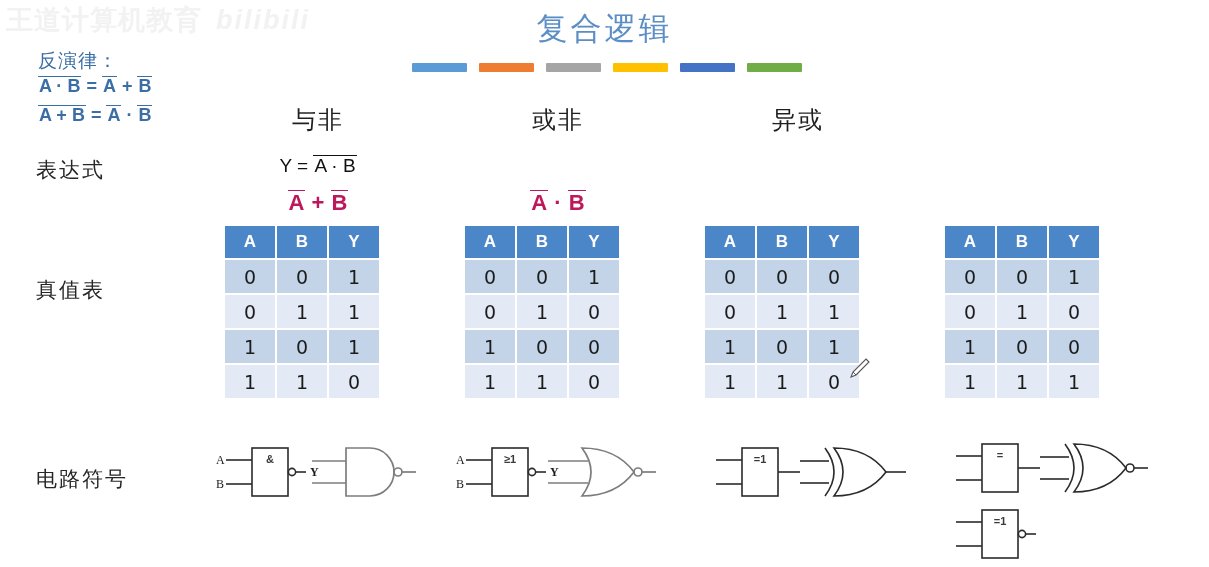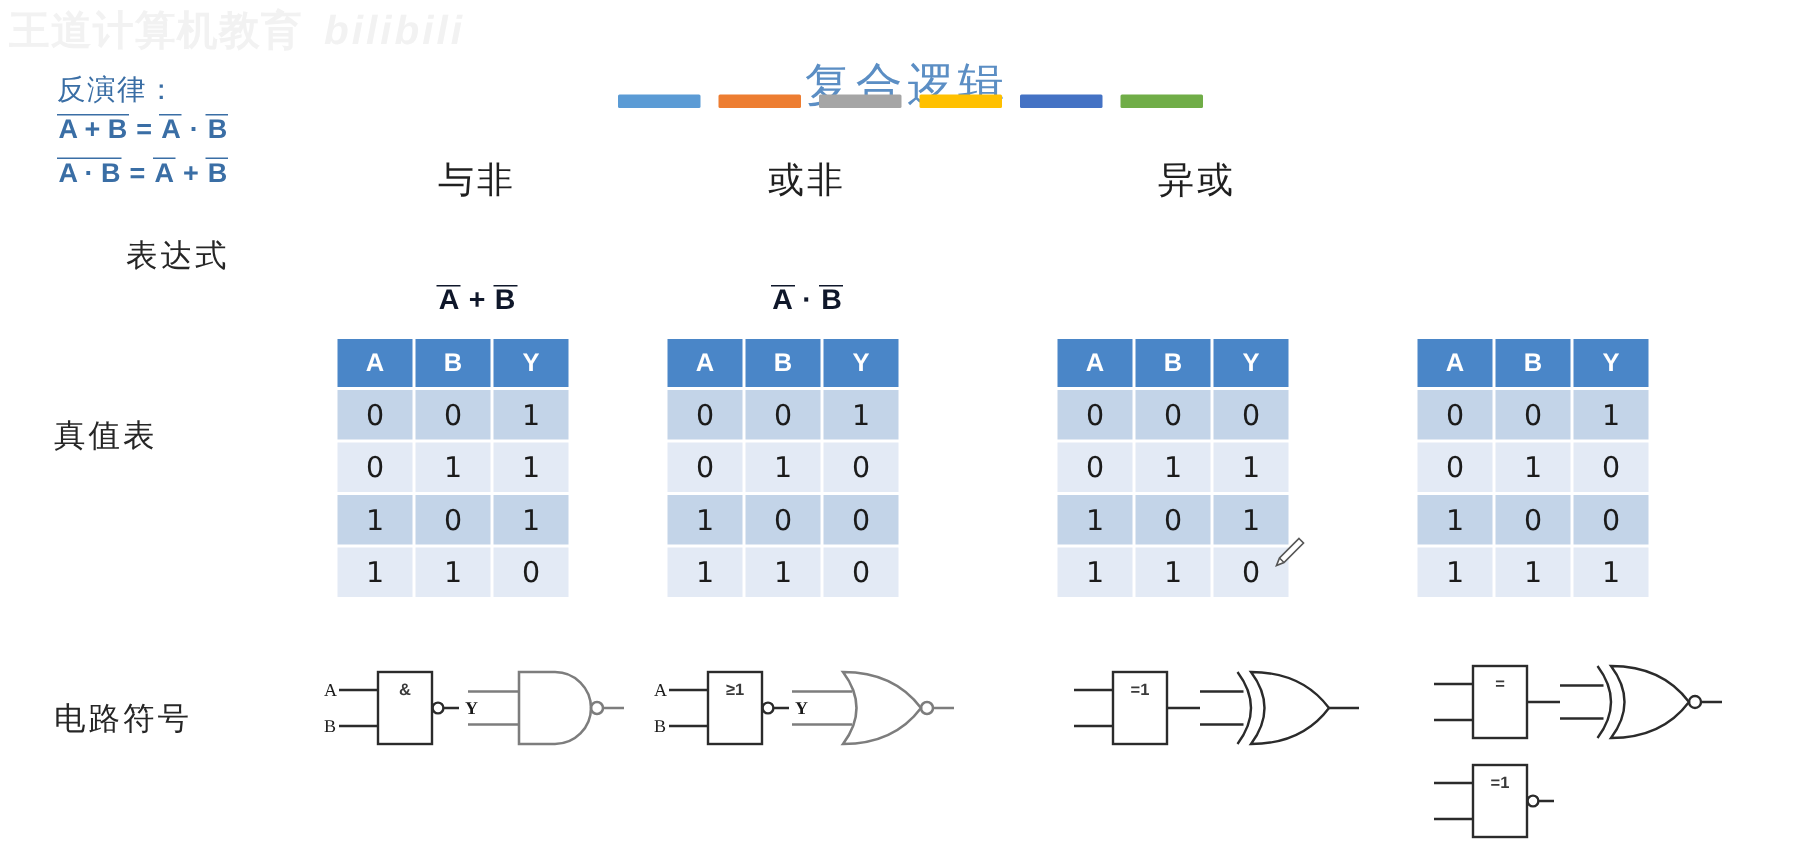--- a/index.html
+++ b/index.html
@@ -19,21 +19,21 @@
     color:#f2f2f2;letter-spacing:1px;
     white-space:nowrap;user-select:none;
   }
   .watermark .bili{margin-left:14px;font-style:italic;letter-spacing:2px;}
 
   
   .title{
     position:absolute;left:0;top:8px;width:1209px;
     text-align:center;
     font-family:"DejaVu Serif","Liberation Serif",serif;
-    font-size:31px;color:#5b8ec4;letter-spacing:3px;margin-top:28px;
+    font-size:31px;color:#5b8ec4;letter-spacing:3px;
   }
   .barstrip{position:absolute;left:412px;top:63px;width:390px;height:10px;display:flex;gap:12px;}
   .barstrip i{flex:1 1 0;height:9px;border-radius:1px;display:block;}
 
   
   .demorgan{position:absolute;left:38px;top:50px;color:#3a6ea5;}
   .demorgan .dm-title{
     font-family:Liberation Serif, serif;
     font-size:19px;line-height:22px;letter-spacing:1px;font-weight:500;
   }
@@ -42,38 +42,38 @@
     font-family:"Liberation Sans","DejaVu Sans",sans-serif;
   }
   .ovb{border-top:1.6px solid currentColor;padding:0 1px;display:inline-block;line-height:1.05;}
 
   
   .rowlabel{
     position:absolute;left:36px;
     font-family:"DejaVu Serif","Liberation Serif",serif;
     font-size:21px;color:#262626;letter-spacing:2px;white-space:nowrap;
   }
-  #lbl-expr{top:156px;margin-left:48px;}
+  #lbl-expr{top:156px;}
   #lbl-truth{top:276px;}
   #lbl-sym{top:465px;}
 
   
   .col{position:absolute;top:0;width:240px;height:567px;}
   .col-head{
     position:absolute;top:104px;left:0;width:240px;text-align:center;
     font-family:"DejaVu Serif","Liberation Serif",serif;
     font-size:24px;color:#1f1f1f;letter-spacing:2px;
   }
   .col-expr{
     position:absolute;top:155px;left:0;width:240px;text-align:center;
     font-size:19px;color:#111;white-space:nowrap;font-weight:500;
   }
   .col-expr2{
     position:absolute;top:190px;left:0;width:240px;text-align:center;
-    font-size:19px;color:#0f172a;white-space:nowrap;font-weight:bold;
+    font-size:22px;color:#be185d;white-space:nowrap;font-weight:bold;
   }
 
   
   .ttable{
     position:absolute;top:224px;left:25px;
     border-collapse:separate;border-spacing:2px;
   }
   .ttable th{
     background:#4a86c8;color:#ffffff;
     width:50px;height:32px;
@@ -110,42 +110,43 @@
       <i style="background: rgb(237, 125, 49);"></i>
       <i style="background: rgb(165, 165, 165);"></i>
       <i style="background: rgb(255, 192, 0);"></i>
       <i style="background: rgb(68, 114, 196);"></i>
       <i style="background: rgb(112, 173, 71);"></i>
     </div>
 
   <div class="demorgan">
     <div class="dm-title">反演律：</div>
     <div class="dm-eq">
+      <span class="ovb"><span>A</span> <span>·</span> <span>B</span></span>
+      <span>=</span>
+      <span class="ovb">A</span>
+      <span>+</span>
+      <span class="ovb">B</span>
+    </div>
+    <div class="dm-eq">
       <span class="ovb"><span>A</span> <span>+</span> <span>B</span></span>
       <span>=</span>
       <span class="ovb">A</span>
       <span>·</span>
       <span class="ovb">B</span>
     </div>
-    <div class="dm-eq">
-      <span class="ovb"><span>A</span> <span>·</span> <span>B</span></span>
-      <span>=</span>
-      <span class="ovb">A</span>
-      <span>+</span>
-      <span class="ovb">B</span>
-    </div>
   </div>
 
   <div class="rowlabel" id="lbl-expr">表达式</div>
   <div class="rowlabel" id="lbl-truth">真值表</div>
   <div class="rowlabel" id="lbl-sym">电路符号</div>
 
   <div id="cols">
       <div class="col" style="left: 198px;">
         <div class="col-head">与非</div>
+        <div class="col-expr"><span>Y =</span> <span class="ovb"><span>A</span> <span>·</span> <span>B</span></span></div>
         <div class="col-expr2"><span class="ovb">A</span> <span>+</span> <span class="ovb">B</span></div>
         <table class="ttable">
           <tbody>
             <tr>
               <th>A</th>
               <th>B</th>
               <th>Y</th>
             </tr>
             <tr class="odd">
               <td>0</td>
@@ -181,21 +182,21 @@
             <text x="18" y="48" font-size="12" fill="#1a1a1a" font-family="Liberation Serif, serif">B</text>
             <text x="112" y="36" font-size="12" font-weight="bold" fill="#1a1a1a" font-family="Liberation Serif, serif">Y</text>
             <path d="M148 8 L172 8 A24 24 0 0 1 172 56 L148 56 Z" stroke="#7d7d7d" fill="none" stroke-width="1.7"></path>
             <line x1="114" y1="21" x2="148" y2="21" stroke="#7d7d7d" fill="none" stroke-width="1.7"></line>
             <line x1="114" y1="43" x2="148" y2="43" stroke="#7d7d7d" fill="none" stroke-width="1.7"></line>
             <circle cx="200" cy="32" r="4" stroke="#7d7d7d" fill="none" stroke-width="1.7"></circle>
             <line x1="204" y1="32" x2="218" y2="32" stroke="#7d7d7d" fill="none" stroke-width="1.7"></line>
           </svg>
         </div>
       </div>
-      <div class="col" style="left: 418px;">
+      <div class="col" style="left: 438px;">
         <div class="col-head">或非</div>
         <div class="col-expr2"><span class="ovb">A</span> <span>·</span> <span class="ovb">B</span></div>
         <table class="ttable">
           <tbody>
             <tr>
               <th>A</th>
               <th>B</th>
               <th>Y</th>
             </tr>
             <tr class="odd">

